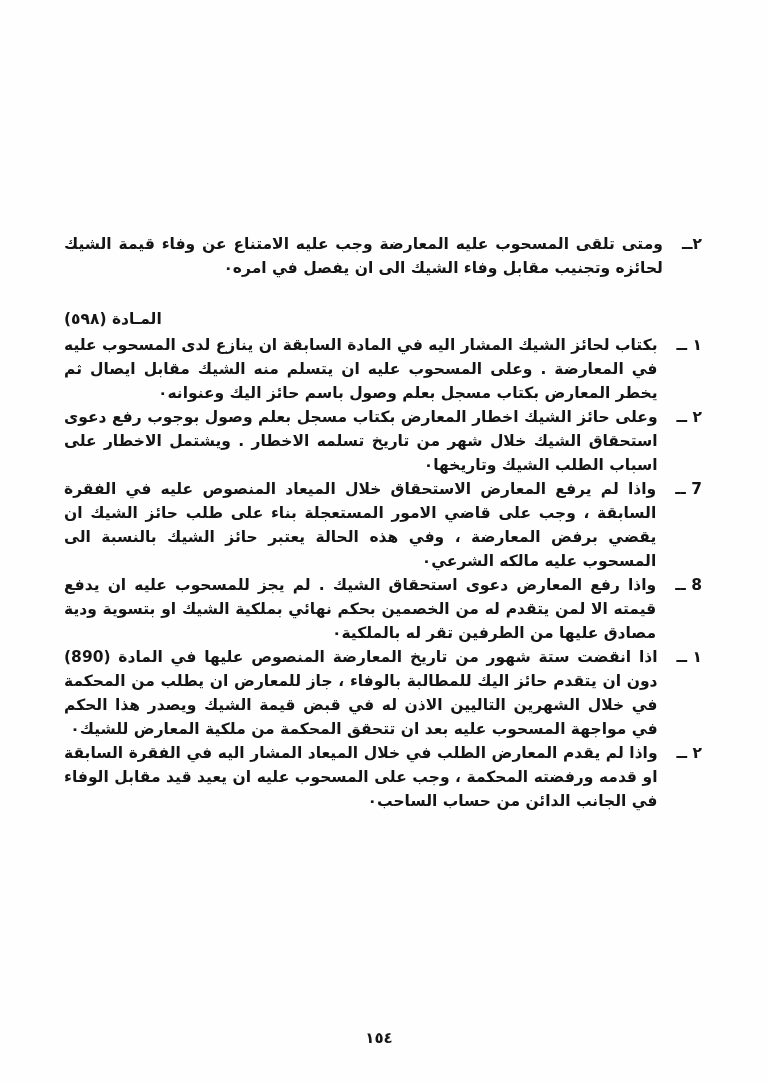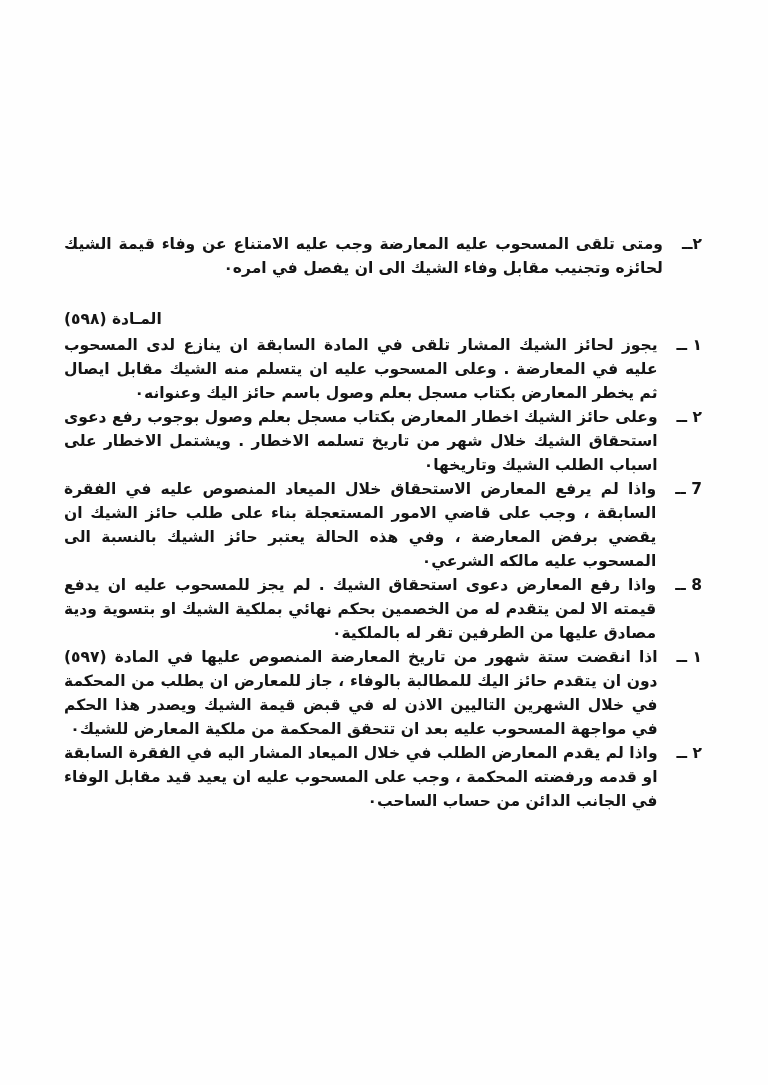--- a/index.html
+++ b/index.html
@@ -71,45 +71,46 @@
 
     <p class="clause intro-clause">
       <span class="marker">٢ــ</span>
       <span class="body">ومتى تلقى المسحوب عليه المعارضة وجب عليه الامتناع عن وفاء قيمة الشيك لحائزه وتجنيب مقابل وفاء الشيك الى ان يفصل في امره٠</span>
     </p>
 
     <h2 class="article-title">المـادة (٥٩٨)</h2>
 
     <p class="clause">
       <span class="marker">١ ــ</span>
-      <span class="body">يجوز لحائز الشيك المشار تلقى في المادة السابقة ان ينازع لدى المسحوب عليه في المعارضة . وعلى المسحوب عليه ان يتسلم منه الشيك مقابل ايصال ثم يخطر المعارض بكتاب مسجل بعلم وصول باسم حائز اليك وعنوانه٠</span>
+      <span class="body">بكتاب لحائز الشيك المشار اليه في المادة السابقة ان ينازع لدى المسحوب عليه في المعارضة . وعلى المسحوب عليه ان يتسلم منه الشيك مقابل ايصال ثم يخطر المعارض بكتاب مسجل بعلم وصول باسم حائز اليك وعنوانه٠</span>
     </p>
 
     <p class="clause">
       <span class="marker">٢ ــ</span>
       <span class="body">وعلى حائز الشيك اخطار المعارض بكتاب مسجل بعلم وصول بوجوب رفع دعوى استحقاق الشيك خلال شهر من تاريخ تسلمه الاخطار . ويشتمل الاخطار على اسباب الطلب الشيك وتاريخها٠</span>
     </p>
 
     <p class="clause">
       <span class="marker">7 ــ</span>
       <span class="body">واذا لم يرفع المعارض الاستحقاق خلال الميعاد المنصوص عليه في الفقرة السابقة ، وجب على قاضي الامور المستعجلة بناء على طلب حائز الشيك ان يقضي برفض المعارضة ، وفي هذه الحالة يعتبر حائز الشيك بالنسبة الى المسحوب عليه مالكه الشرعي٠</span>
     </p>
 
     <p class="clause">
       <span class="marker">8 ــ</span>
       <span class="body">واذا رفع المعارض دعوى استحقاق الشيك . لم يجز للمسحوب عليه ان يدفع قيمته الا لمن يتقدم له من الخصمين بحكم نهائي بملكية الشيك او بتسوية ودية مصادق عليها من الطرفين تقر له بالملكية٠</span>
     </p>
 
 
     <p class="clause">
       <span class="marker">١ ــ</span>
-      <span class="body">اذا انقضت ستة شهور من تاريخ المعارضة المنصوص عليها في المادة (٥٩٧) دون ان يتقدم حائز اليك للمطالبة بالوفاء ، جاز للمعارض ان يطلب من المحكمة في خلال الشهرين التاليين الاذن له في قبض قيمة الشيك ويصدر هذا الحكم في مواجهة المسحوب عليه بعد ان تتحقق المحكمة من ملكية المعارض للشيك٠</span>
+      <span class="body">اذا انقضت ستة شهور من تاريخ المعارضة المنصوص عليها في المادة (890) دون ان يتقدم حائز اليك للمطالبة بالوفاء ، جاز للمعارض ان يطلب من المحكمة في خلال الشهرين التاليين الاذن له في قبض قيمة الشيك ويصدر هذا الحكم في مواجهة المسحوب عليه بعد ان تتحقق المحكمة من ملكية المعارض للشيك٠</span>
     </p>
 
     <p class="clause">
       <span class="marker">٢ ــ</span>
       <span class="body">واذا لم يقدم المعارض الطلب في خلال الميعاد المشار اليه في الفقرة السابقة او قدمه ورفضته المحكمة ، وجب على المسحوب عليه ان يعيد قيد مقابل الوفاء في الجانب الدائن من حساب الساحب٠</span>
     </p>
 
   </div>
 
+  <div class="page-number">١٥٤</div>
 
 </div>
 
 </body></html>

